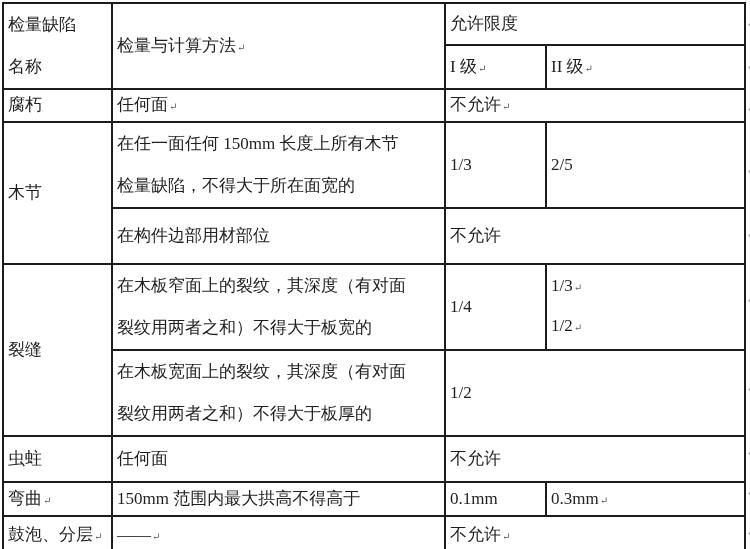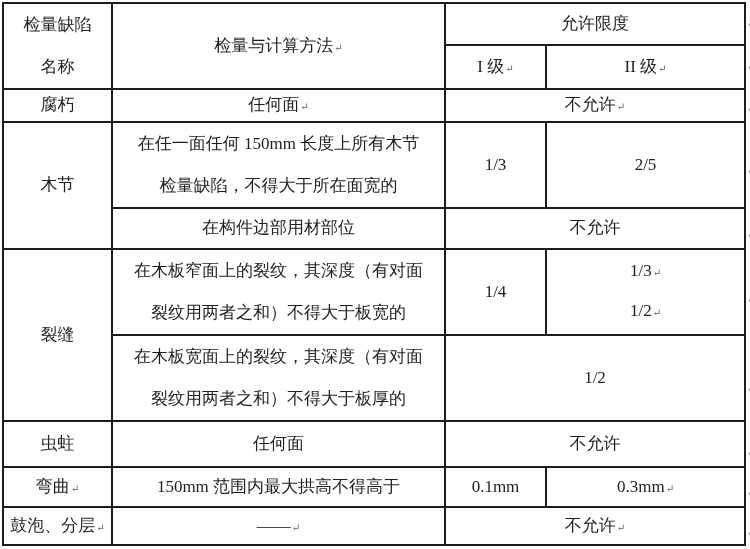--- a/index.html
+++ b/index.html
@@ -16,21 +16,20 @@
   table.defect-table {
     position: absolute;
     left: 2px;
     top: 2px;
     width: 744px;
     border-collapse: collapse;
     table-layout: fixed;
   }
   table.defect-table td {
     border: 2px solid #1c1c1c;
-    text-align: center;
     vertical-align: middle;
     font-size: 17px;
     padding: 0 4px;
     overflow: hidden;
   }
   .pre { white-space: pre-line; line-height: 42px; }
   .single { line-height: 1.2; }
   .pmark {
     font-size: 10px;
     color: #5a5a5a;
@@ -99,21 +98,21 @@
           <span class="pre">在任一面任何 150mm 长度上所有木节
 检量缺陷，不得大于所在面宽的</span>
         </td>
         <td>
           <span class="single">1/3</span>
         </td>
         <td>
           <span class="single">2/5</span>
         </td>
       </tr>
-      <tr style="height:41px">
+      <tr style="height:56px">
         <td>
           <span class="single">在构件边部用材部位</span>
         </td>
         <td colspan="2">
           <span class="single">不允许</span>
         </td>
       </tr>
 
       <tr style="height:83px">
         <td rowspan="2">
@@ -146,21 +145,21 @@
           <span class="single">虫蛀</span>
         </td>
         <td>
           <span class="single">任何面</span>
         </td>
         <td colspan="2">
           <span class="single">不允许</span>
         </td>
       </tr>
 
-      <tr style="height:40px">
+      <tr style="height:34px">
         <td>
           <span class="single">弯曲</span><span class="pmark">↵</span>
         </td>
         <td>
           <span class="single">150mm 范围内最大拱高不得高于</span>
         </td>
         <td>
           <span class="single">0.1mm</span>
         </td>
         <td>

